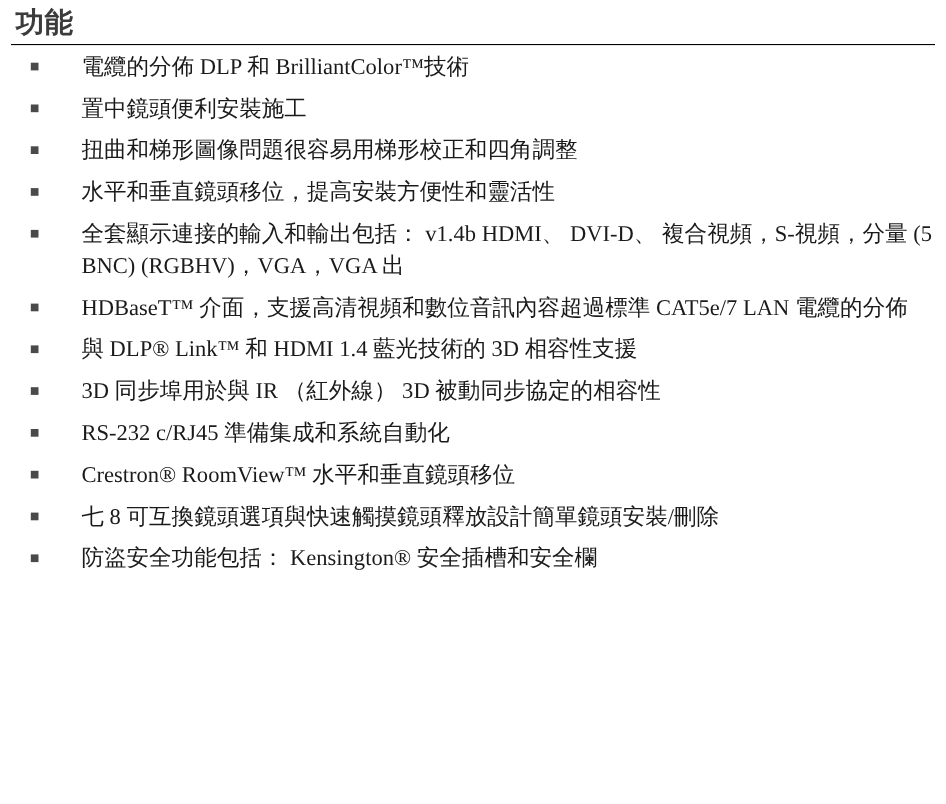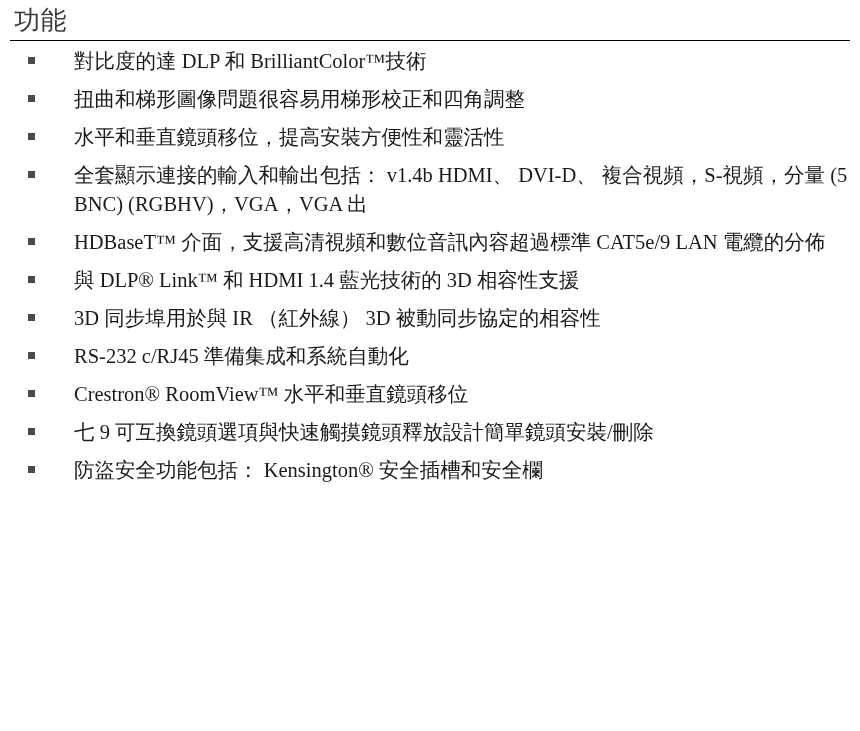--- a/index.html
+++ b/index.html
@@ -17,21 +17,21 @@
   .page {
     width: 860px;
     height: 731px;
     position: relative;
     box-sizing: border-box;
     padding: 4px 10px 0 10px;
   }
   .doc-title {
     font-size: 26px;
     line-height: 34px;
-    font-weight: normal;
+    font-weight: bold;
     color: #3b3b3b;
     margin: 0 0 2px 4px;
     letter-spacing: 0.5px;
   }
   .title-rule {
     border: none;
     border-top: 1px solid #000000;
     margin: 0 0 6px 0;
     width: 100%;
   }
@@ -66,57 +66,61 @@
 <body>
 
 <div class="page">
 
   <h1 class="doc-title">功能</h1>
   <hr class="title-rule">
 
   <ul class="feature-list">
     <li class="feature-item">
       <span class="bullet"></span>
-      <span class="txt">對比度的達 DLP 和 BrilliantColor™技術</span>
+      <span class="txt">電纜的分佈 DLP 和 BrilliantColor™技術</span>
+    </li>
+    <li class="feature-item">
+      <span class="bullet"></span>
+      <span class="txt">置中鏡頭便利安裝施工</span>
     </li>
     <li class="feature-item">
       <span class="bullet"></span>
       <span class="txt">扭曲和梯形圖像問題很容易用梯形校正和四角調整</span>
     </li>
     <li class="feature-item">
       <span class="bullet"></span>
       <span class="txt">水平和垂直鏡頭移位，提高安裝方便性和靈活性</span>
     </li>
     <li class="feature-item">
       <span class="bullet"></span>
       <span class="txt">全套顯示連接的輸入和輸出包括： v1.4b HDMI、 DVI-D、 複合視頻，S-視頻，分量 (5 BNC) (RGBHV)，VGA，VGA 出</span>
     </li>
     <li class="feature-item">
       <span class="bullet"></span>
-      <span class="txt">HDBaseT™ 介面，支援高清視頻和數位音訊內容超過標準 CAT5e/9 LAN 電纜的分佈</span>
+      <span class="txt">HDBaseT™ 介面，支援高清視頻和數位音訊內容超過標準 CAT5e/7 LAN 電纜的分佈</span>
     </li>
     <li class="feature-item">
       <span class="bullet"></span>
       <span class="txt">與 DLP® Link™ 和 HDMI 1.4 藍光技術的 3D 相容性支援</span>
     </li>
     <li class="feature-item">
       <span class="bullet"></span>
       <span class="txt">3D 同步埠用於與 IR （紅外線） 3D 被動同步協定的相容性</span>
     </li>
     <li class="feature-item">
       <span class="bullet"></span>
       <span class="txt">RS-232 c/RJ45 準備集成和系統自動化</span>
     </li>
     <li class="feature-item">
       <span class="bullet"></span>
       <span class="txt">Crestron® RoomView™ 水平和垂直鏡頭移位</span>
     </li>
     <li class="feature-item">
       <span class="bullet"></span>
-      <span class="txt">七 9 可互換鏡頭選項與快速觸摸鏡頭釋放設計簡單鏡頭安裝/刪除</span>
+      <span class="txt">七 8 可互換鏡頭選項與快速觸摸鏡頭釋放設計簡單鏡頭安裝/刪除</span>
     </li>
     <li class="feature-item">
       <span class="bullet"></span>
       <span class="txt">防盜安全功能包括： Kensington® 安全插槽和安全欄</span>
     </li>
   </ul>
 
 </div>
 
 </body></html>

